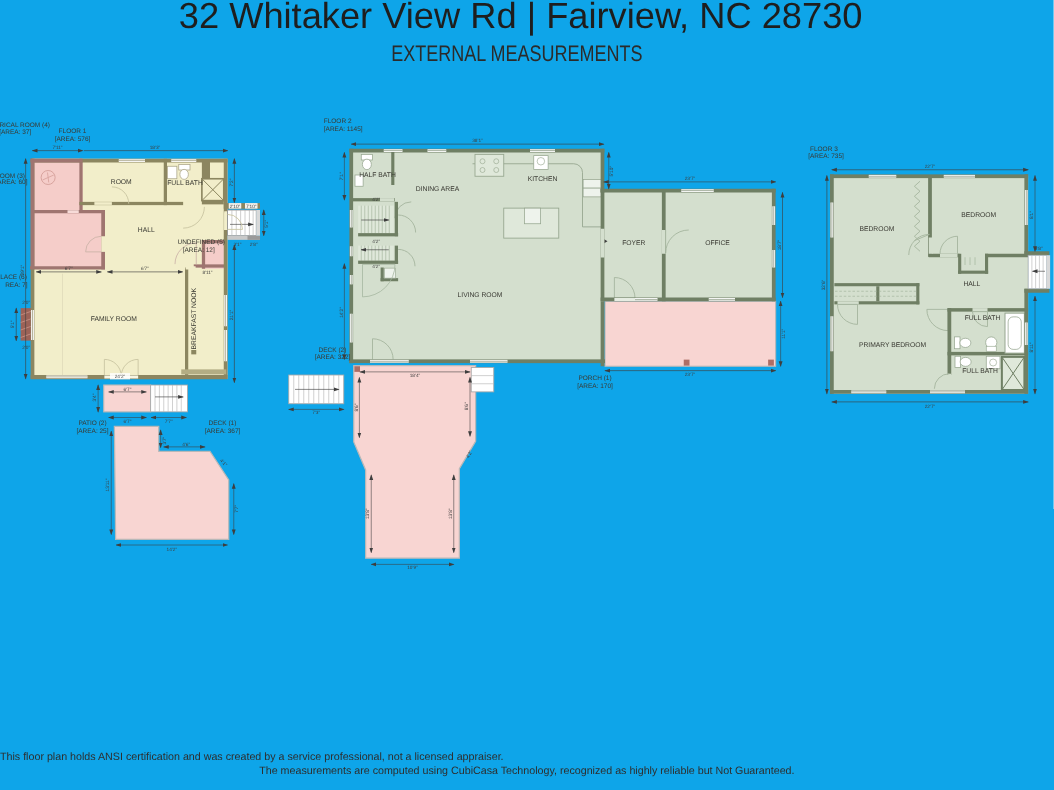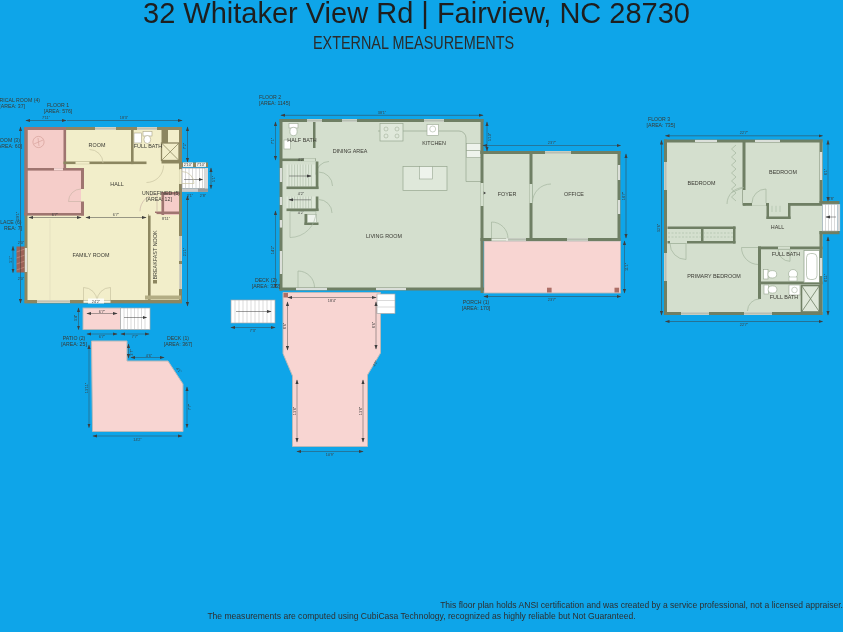--- a/index.html
+++ b/index.html
@@ -693,16 +693,16 @@
 
 <line x1="828" y1="140.5" x2="828" y2="201" stroke="#3e3e3e" stroke-width="0.45" marker-start="url(#as)" marker-end="url(#ar)"></line>
 <text class="dim" x="826.5" y="172" text-anchor="middle" transform="rotate(-90 826.5 172)">8'1"</text>
 <line x1="828" y1="237" x2="828" y2="315" stroke="#3e3e3e" stroke-width="0.45" marker-start="url(#as)" marker-end="url(#ar)"></line>
 <text class="dim" x="826.5" y="278" text-anchor="middle" transform="rotate(-90 826.5 278)">8'11"</text>
 
 <text class="dim" x="831" y="200" text-anchor="middle">3'8"</text>
 </g>
 </svg>
 
-<div style="position:absolute;top:600px;left:0;width:843px;text-align:right;font-size:8.55px;color:#2e2e2e;">This floor plan holds ANSI certification and was created by a service professional, not a licensed appraiser.</div>
+<div style="position:absolute;top:600px;left:0;width:843px;text-align:left;font-size:8.55px;color:#2e2e2e;">This floor plan holds ANSI certification and was created by a service professional, not a licensed appraiser.</div>
 
 <div style="position:absolute;top:611px;left:0;width:843px;text-align:center;font-size:8.55px;color:#2e2e2e;">The measurements are computed using CubiCasa Technology, recognized as highly reliable but Not Guaranteed.</div>
 </div>
 
 </body></html>

